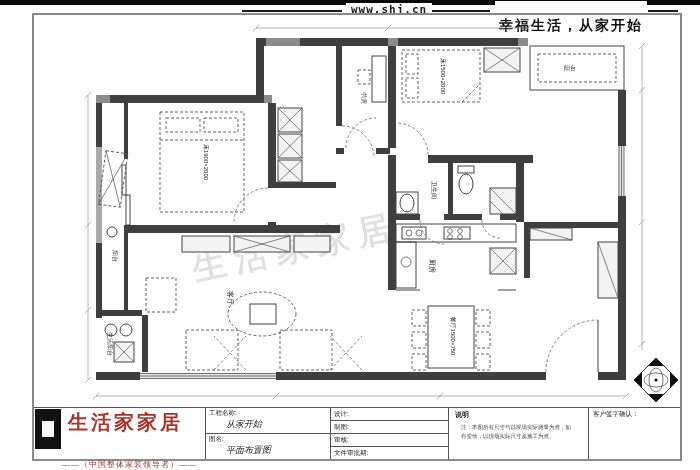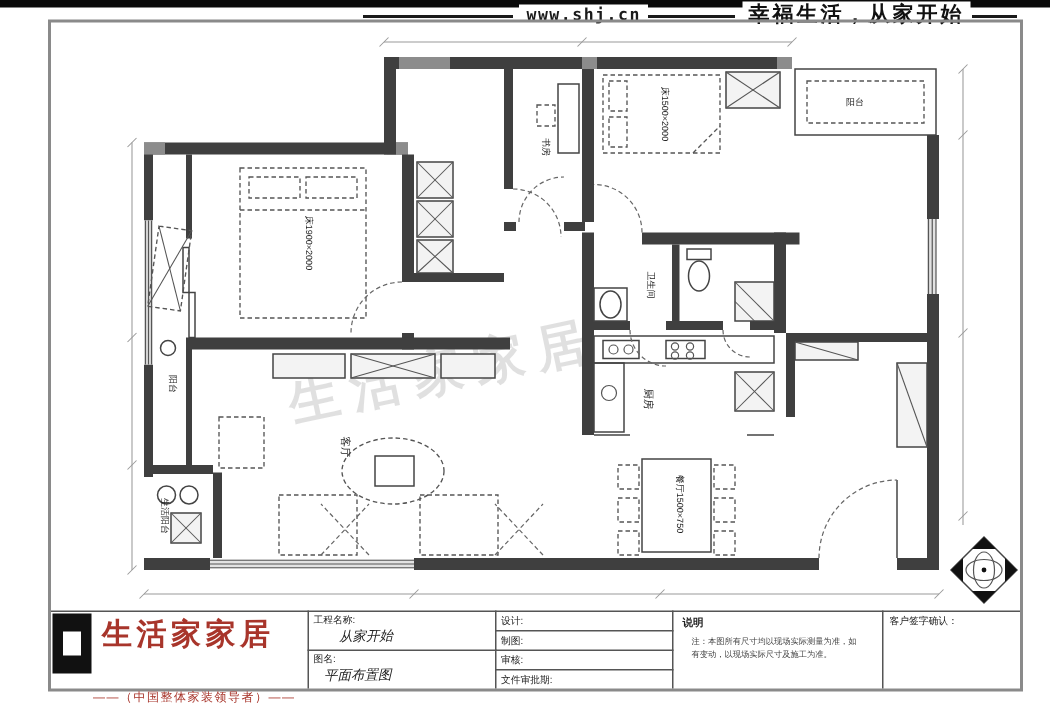--- a/index.html
+++ b/index.html
@@ -4,21 +4,21 @@
 <style>
   html,body{margin:0;padding:0}
   body{width:700px;height:470px;position:relative;background:#fff;
        font-family:"Liberation Sans",sans-serif;overflow:hidden}
   .abs{position:absolute;white-space:nowrap}
   .topbar{left:0;top:0;width:700px;height:5px;background:#0a0a0a}
   .hline{height:2px;background:#1a1a1a}
   .site{left:346px;top:3px;font:bold 11px "DejaVu Sans Mono",monospace;color:#1a1a1a;
         background:#fff;padding:0 5px;letter-spacing:1px}
   .slogan{left:495px;top:1px;font:bold 14px "DejaVu Serif",serif;color:#111;
-        background:#fff;padding:0 4px;letter-spacing:2px}
+        background:#fff;padding:16px 4px;letter-spacing:2px}
   .sheet{left:32px;top:13px;width:650px;height:448px;border:2px solid #8a8a8a;box-sizing:border-box}
   .tline{background:#555}
   .lbl6{font-size:6.5px;color:#222}
   .lbl7{font-size:7px;color:#222;font-weight:bold}
   .note{font-size:5.5px;color:#444}
   .val{font:italic 9px "DejaVu Serif",serif;color:#222;transform:rotate(-1deg)}
   .brand{font-weight:bold;font-size:20px;letter-spacing:3px}
   .tagline{font-size:8px;letter-spacing:1px}
   svg text{font-family:"Liberation Sans",sans-serif}
   .wall{fill:#3f3f3f}
@@ -284,21 +284,21 @@
 
 <div class="abs" style="left:35px;top:409px;width:26px;height:40px;background:#111">
   <div style="position:absolute;left:7px;top:12px;width:12px;height:16px;background:#fff"></div>
 </div>
 <div class="abs brand" style="left:68px;top:409px;color:#a8352b">生活家家居</div>
 <div class="abs tagline" style="left:62px;top:459px;color:#a8352b">——（中国整体家装领导者）——</div>
 
 <div class="abs lbl6" style="left:209px;top:409px">工程名称:</div>
 <div class="abs val" style="left:226px;top:418px">从家开始</div>
 <div class="abs lbl6" style="left:209px;top:435px">图名:</div>
-<div class="abs val" style="left:216px;top:444px">平面布置图</div>
+<div class="abs val" style="left:226px;top:444px">平面布置图</div>
 
 <div class="abs lbl6" style="left:334px;top:410px">设计:</div>
 <div class="abs lbl6" style="left:334px;top:423px">制图:</div>
 <div class="abs lbl6" style="left:334px;top:436px">审核:</div>
 <div class="abs lbl6" style="left:334px;top:449px">文件审批期:</div>
 
 <div class="abs lbl7" style="left:455px;top:410px">说明</div>
 <div class="abs note" style="left:461px;top:424px">注：本图所有尺寸均以现场实际测量为准，如</div>
 <div class="abs note" style="left:461px;top:433px">有变动，以现场实际尺寸及施工为准。</div>
 

